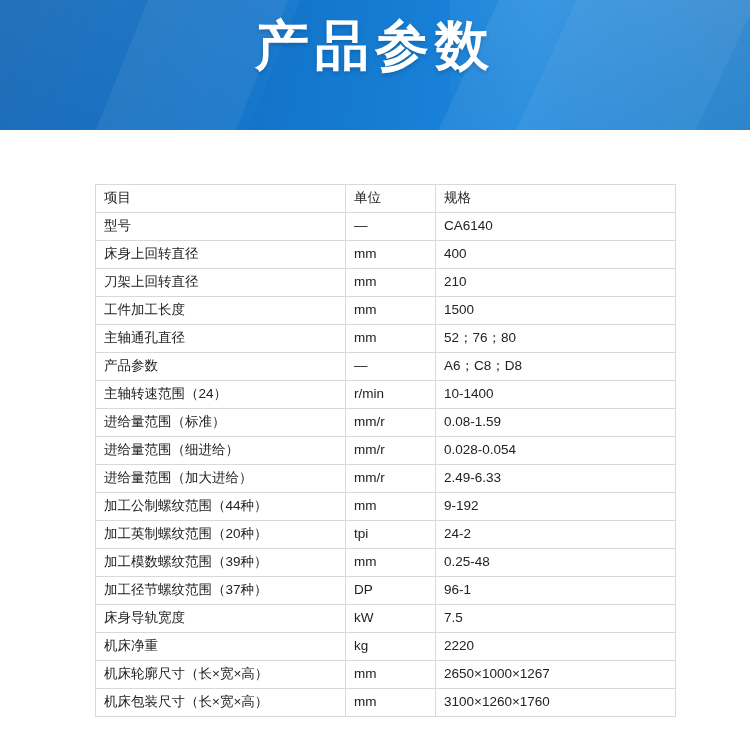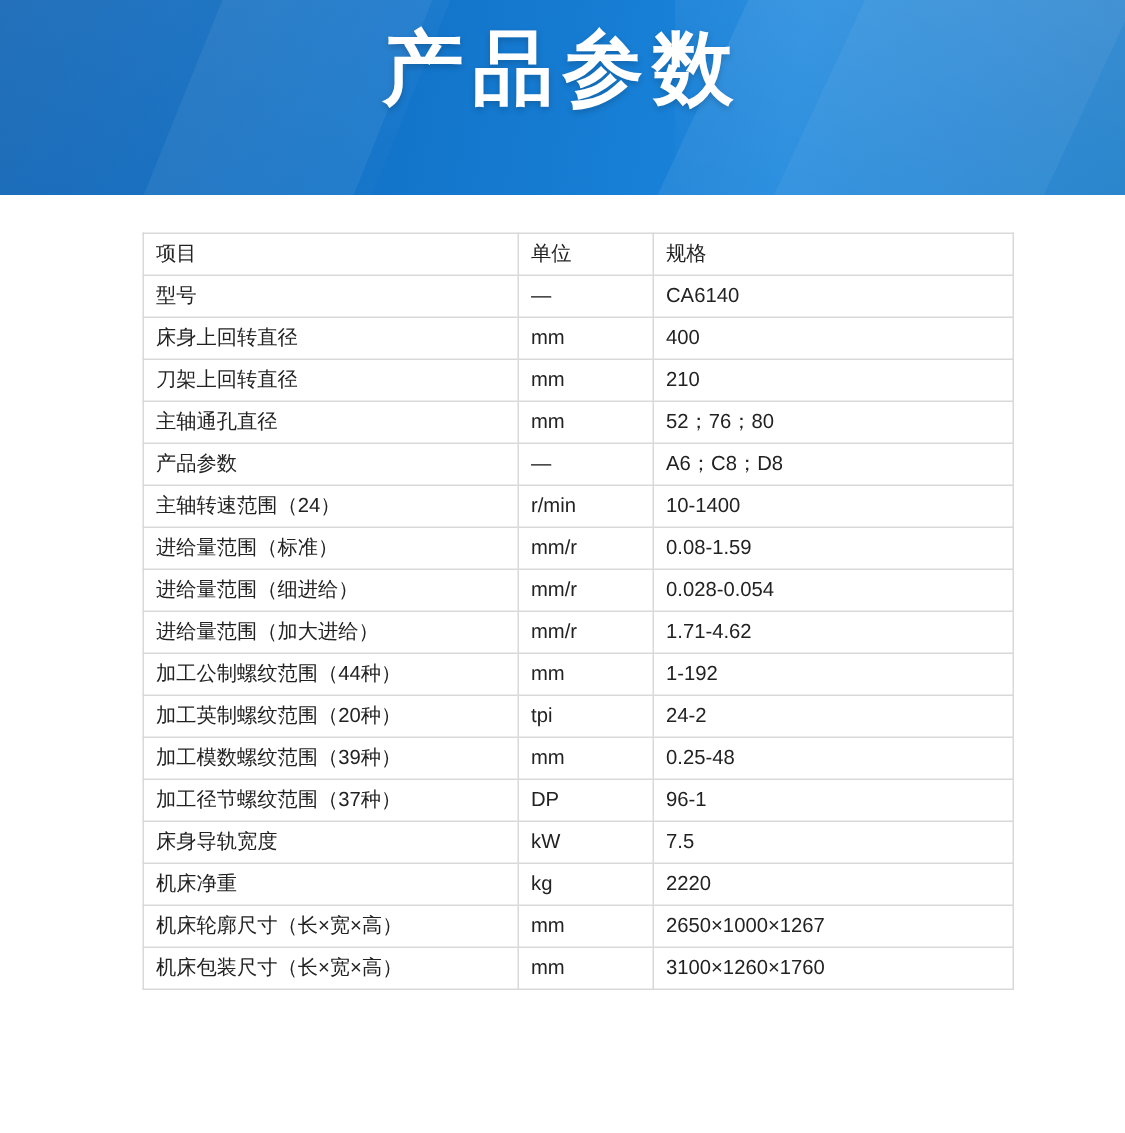--- a/index.html
+++ b/index.html
@@ -77,21 +77,22 @@
     justify-content: center;
     color: #ffffff;
     font-size: 54px;
     font-weight: bold;
     letter-spacing: 6px;
     text-shadow: 0 2px 4px rgba(0,0,0,0.18);
   }
 
   
   .table-wrap {
-    padding: 25px 75px 0 95px;
+    padding: 36px 75px 0 95px;
+    margin-top: 18px;
   }
   table.spec {
     border-collapse: collapse;
     width: 580px;
     table-layout: fixed;
   }
   table.spec td {
     border: 1px solid #d9d9d9;
     height: 27px;
     padding: 0 6px 0 8px;
@@ -140,20 +141,25 @@
           <td>床身上回转直径</td>
           <td>mm</td>
           <td>400</td>
         </tr>
         <tr>
           <td>刀架上回转直径</td>
           <td>mm</td>
           <td>210</td>
         </tr>
         <tr>
+          <td>工件加工长度</td>
+          <td>mm</td>
+          <td>1500</td>
+        </tr>
+        <tr>
           <td>主轴通孔直径</td>
           <td>mm</td>
           <td>52；76；80</td>
         </tr>
         <tr>
           <td>产品参数</td>
           <td>—</td>
           <td>A6；C8；D8</td>
         </tr>
         <tr>
@@ -167,26 +173,26 @@
           <td>0.08-1.59</td>
         </tr>
         <tr>
           <td>进给量范围（细进给）</td>
           <td>mm/r</td>
           <td>0.028-0.054</td>
         </tr>
         <tr>
           <td>进给量范围（加大进给）</td>
           <td>mm/r</td>
-          <td>1.71-4.62</td>
+          <td>2.49-6.33</td>
         </tr>
         <tr>
           <td>加工公制螺纹范围（44种）</td>
           <td>mm</td>
-          <td>1-192</td>
+          <td>9-192</td>
         </tr>
         <tr>
           <td>加工英制螺纹范围（20种）</td>
           <td>tpi</td>
           <td>24-2</td>
         </tr>
         <tr>
           <td>加工模数螺纹范围（39种）</td>
           <td>mm</td>
           <td>0.25-48</td>

